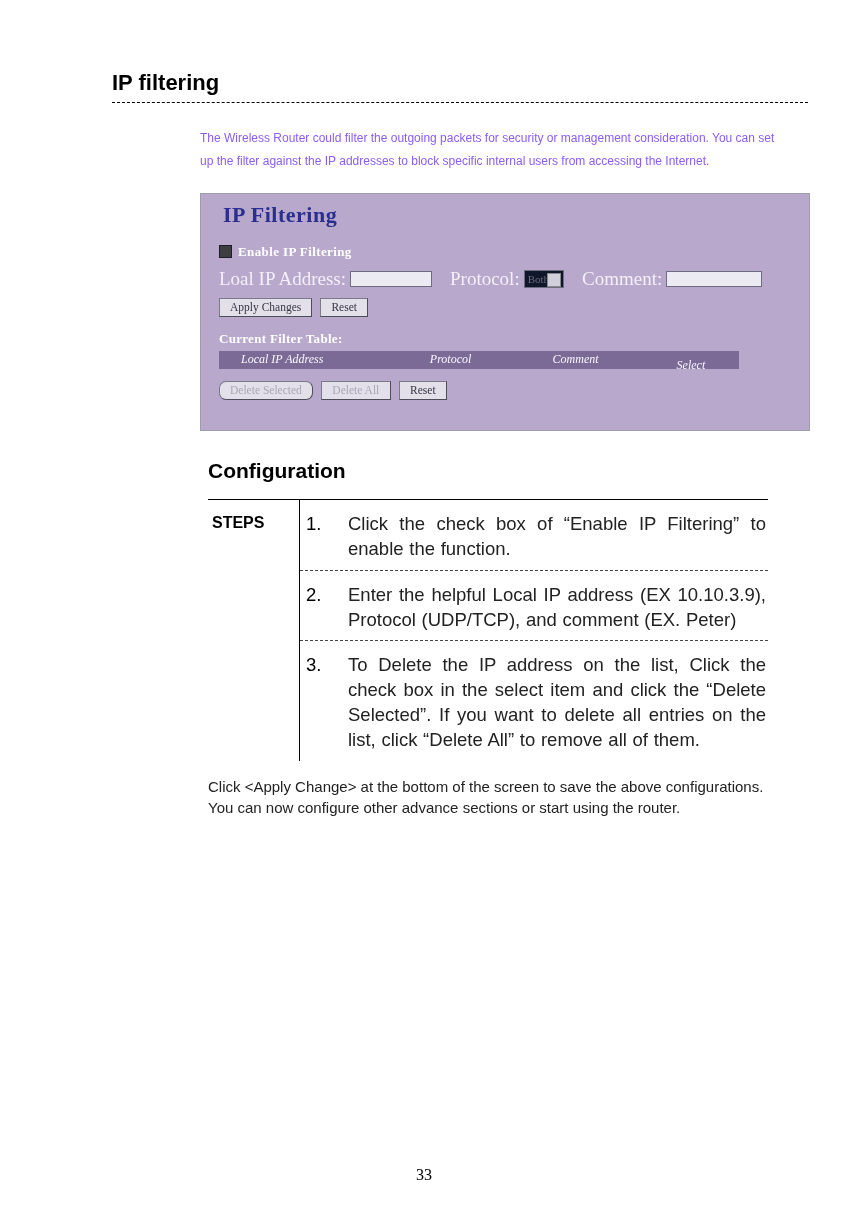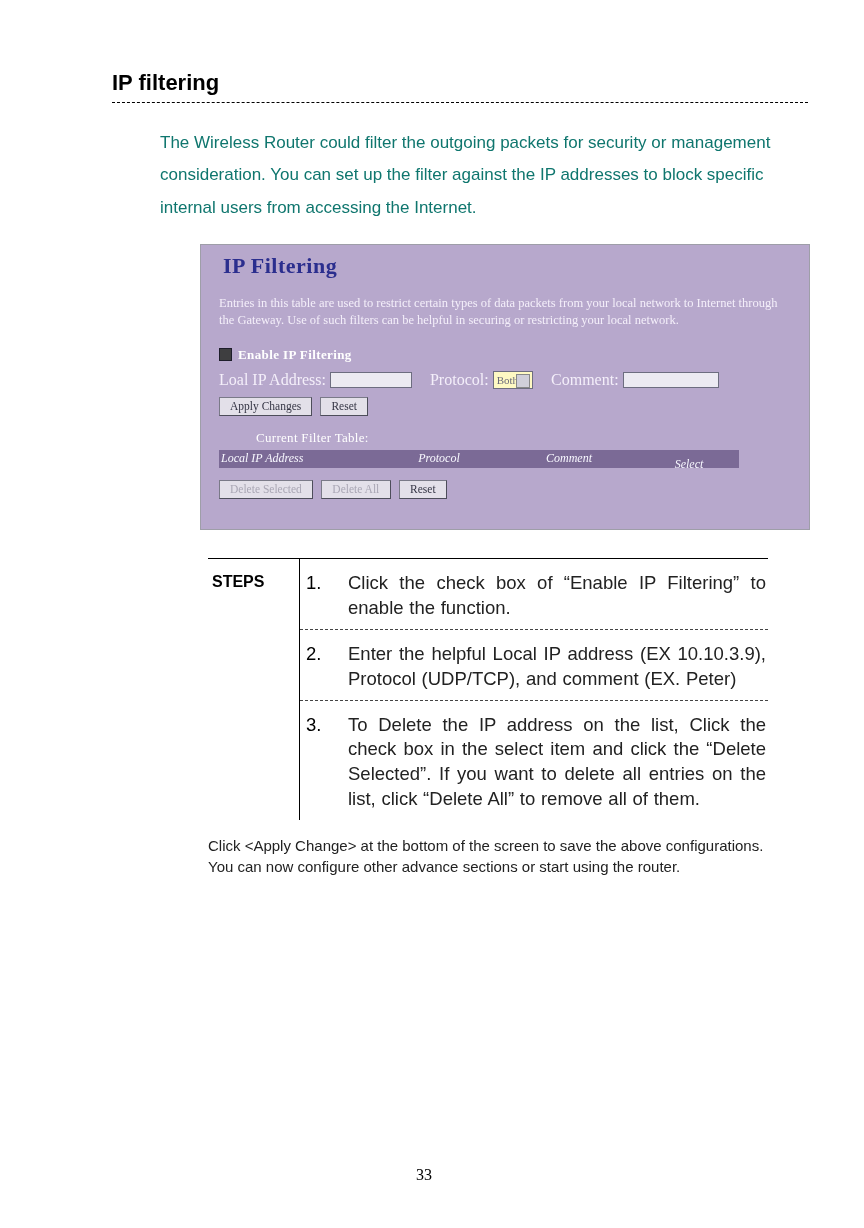--- a/index.html
+++ b/index.html
@@ -15,26 +15,26 @@
     padding: 70px 56px 0 112px;
   }
   .section-title {
     font-size: 22px;
     font-weight: bold;
     border-bottom: 1.5px dashed #000;
     padding-bottom: 6px;
     margin-bottom: 24px;
   }
   .intro {
-    margin-left: 48px;
+    margin-left: 88px;
     margin-right: 24px;
-    font-size: 17px;
+    font-size: 12px;
     line-height: 1.9;
     font-weight: 400;
-    color: #0f766e;
+    color: #8b5cf6;
     font-stretch: condensed;
   }
   
   .shot {
     margin: 20px 0 28px 88px;
     width: 610px;
     border: 1px solid #9e9ea8;
     background: #b7a8cc;
     color: #fefefe;
     font-family: 'Times New Roman', serif;
@@ -56,29 +56,29 @@
     margin-bottom: 18px;
   }
   .row { display: flex; align-items: center; gap: 6px; margin-bottom: 8px; }
   .cb {
     width: 13px; height: 13px;
     background: #3e3e40;
     border: 1px solid #1d1d2a;
     display: inline-block;
   }
   .lbl-bold { font-weight: bold; color: #fff; letter-spacing: 0.4px; }
-  .lbl { color: #f4effa; font-size: 16px; }
+  .lbl { color: #f4effa; font-size: 19px; }
   .txt {
     background: #eceaf2;
     border: 1px solid #6d6d80;
     height: 16px;
     display: inline-block;
   }
   .sel {
-    background: #fef9c3;
+    background: #0f172a;
     border: 1px solid #6d6d80;
     height: 18px;
     font-size: 11px;
     color: #6a6a7a;
     padding: 0 14px 0 3px;
     position: relative;
     display: inline-flex;
     align-items: center;
   }
   .sel::after {
@@ -99,34 +99,34 @@
     border-bottom-color: #4d4d5a;
     padding: 2px 10px;
     display: inline-flex;
     align-items: center;
     justify-content: center;
     min-width: 48px;
     height: 19px;
   }
   .btn.disabled { color: #a9a6b4; }
   .btnrow { display: flex; gap: 8px; margin: 8px 0 14px 0; text-align: center; }
-  .tbl-title { font-weight: normal; color: #fff; margin-bottom: 4px; font-size: 13px; letter-spacing: .3px; margin-left: 37px;}
+  .tbl-title { font-weight: bold; color: #fff; margin-bottom: 4px; font-size: 13px; letter-spacing: .3px;}
   .tbl-head {
     background: #7b6a96;
     display: flex;
     font-size: 12px;
     color: #f8f8ff;
     font-style: italic;
     font-family: 'Times New Roman', serif;
     height: 18px;
     align-items: center;
     width: 520px;
   }
   .tbl-head > div { text-align: center; }
-  .c1 { width: 160px; text-align: left !important; padding-left: 2px; }
+  .c1 { width: 160px; text-align: left !important; padding-left: 2px; margin-left: 20px; }
   .c2 { width: 120px; }
   .c3 { width: 140px; }
   .c4 { width: 100px; margin-top: 12px; }
   
   .config {
     margin-left: 96px;
     margin-right: 40px;
   }
   .config-title {
     font-size: 21px;
@@ -178,21 +178,20 @@
 <body>
 
 <div class="page">
 
   <div class="section-title">IP filtering</div>
 
   <div class="intro">The Wireless Router could filter the outgoing packets for security or management consideration. You can set up the filter against the IP addresses to block specific internal users from accessing the Internet.</div>
 
   <div class="shot">
     <div class="shot-title">IP Filtering</div>
-    <div class="shot-desc">Entries in this table are used to restrict certain types of data packets from your local network to Internet through the Gateway. Use of such filters can be helpful in securing or restricting your local network.</div>
 
     <div class="row">
       <span class="cb"></span>
       <span class="lbl-bold">Enable IP Filtering</span>
     </div>
 
     <div class="row" style="gap:4px;">
       <span class="lbl">Loal IP Address:</span>
       <span class="txt" style="width:82px;"></span>
       <span style="width:10px;"></span>
@@ -210,27 +209,28 @@
 
     <div class="tbl-title">Current Filter Table:</div>
     <div class="tbl-head">
       <div class="c1">Local IP Address</div>
       <div class="c2">Protocol</div>
       <div class="c3">Comment</div>
       <div class="c4">Select</div>
     </div>
 
     <div class="btnrow" style="margin-top:12px;">
-      <span class="btn disabled" style="min-width:92px;">Delete Selected</span>
+      <span class="btn disabled" style="min-width:92px;border-radius:7px;">Delete Selected</span>
       <span class="btn disabled" style="min-width:70px;">Delete All</span>
       <span class="btn">Reset</span>
     </div>
   </div>
 
   <div class="config">
+    <div class="config-title">Configuration</div>
 
     <div class="steps-table">
       <div class="steps-left">STEPS</div>
       <div class="steps-right">
         <div class="step">
           <div class="step-num">1.</div>
           <div class="step-txt">Click the check box of “Enable IP Filtering” to enable the function.</div>
         </div>
         <div class="step">
           <div class="step-num">2.</div>

